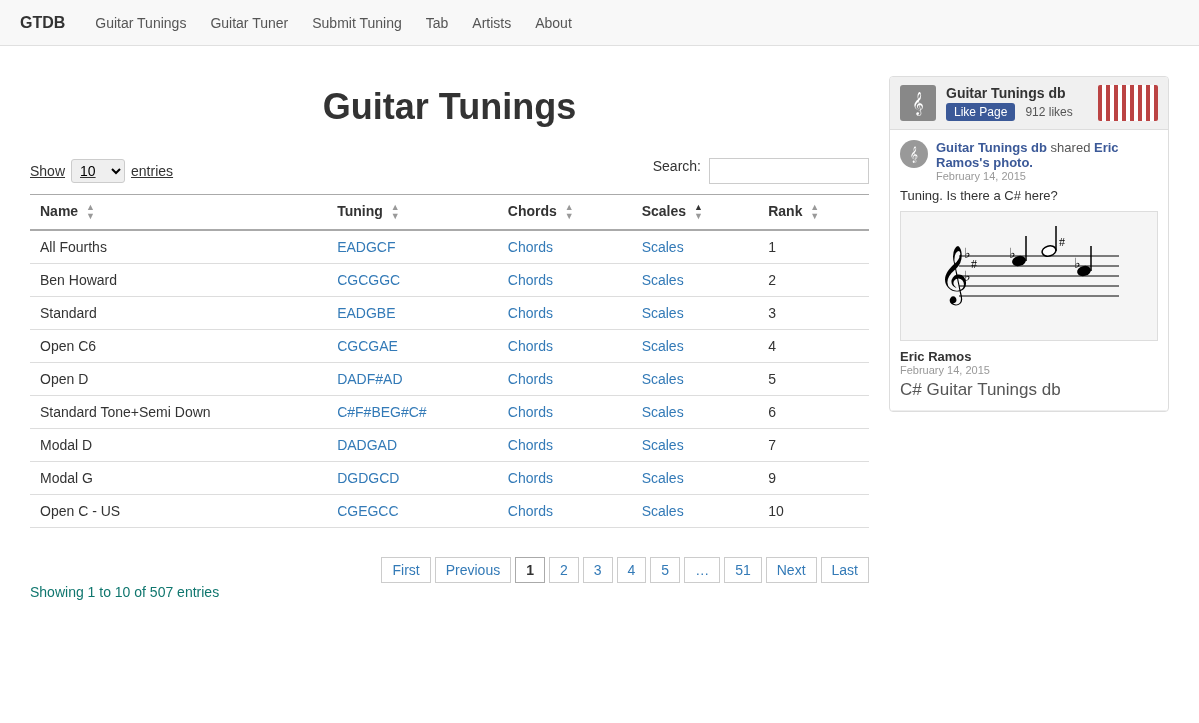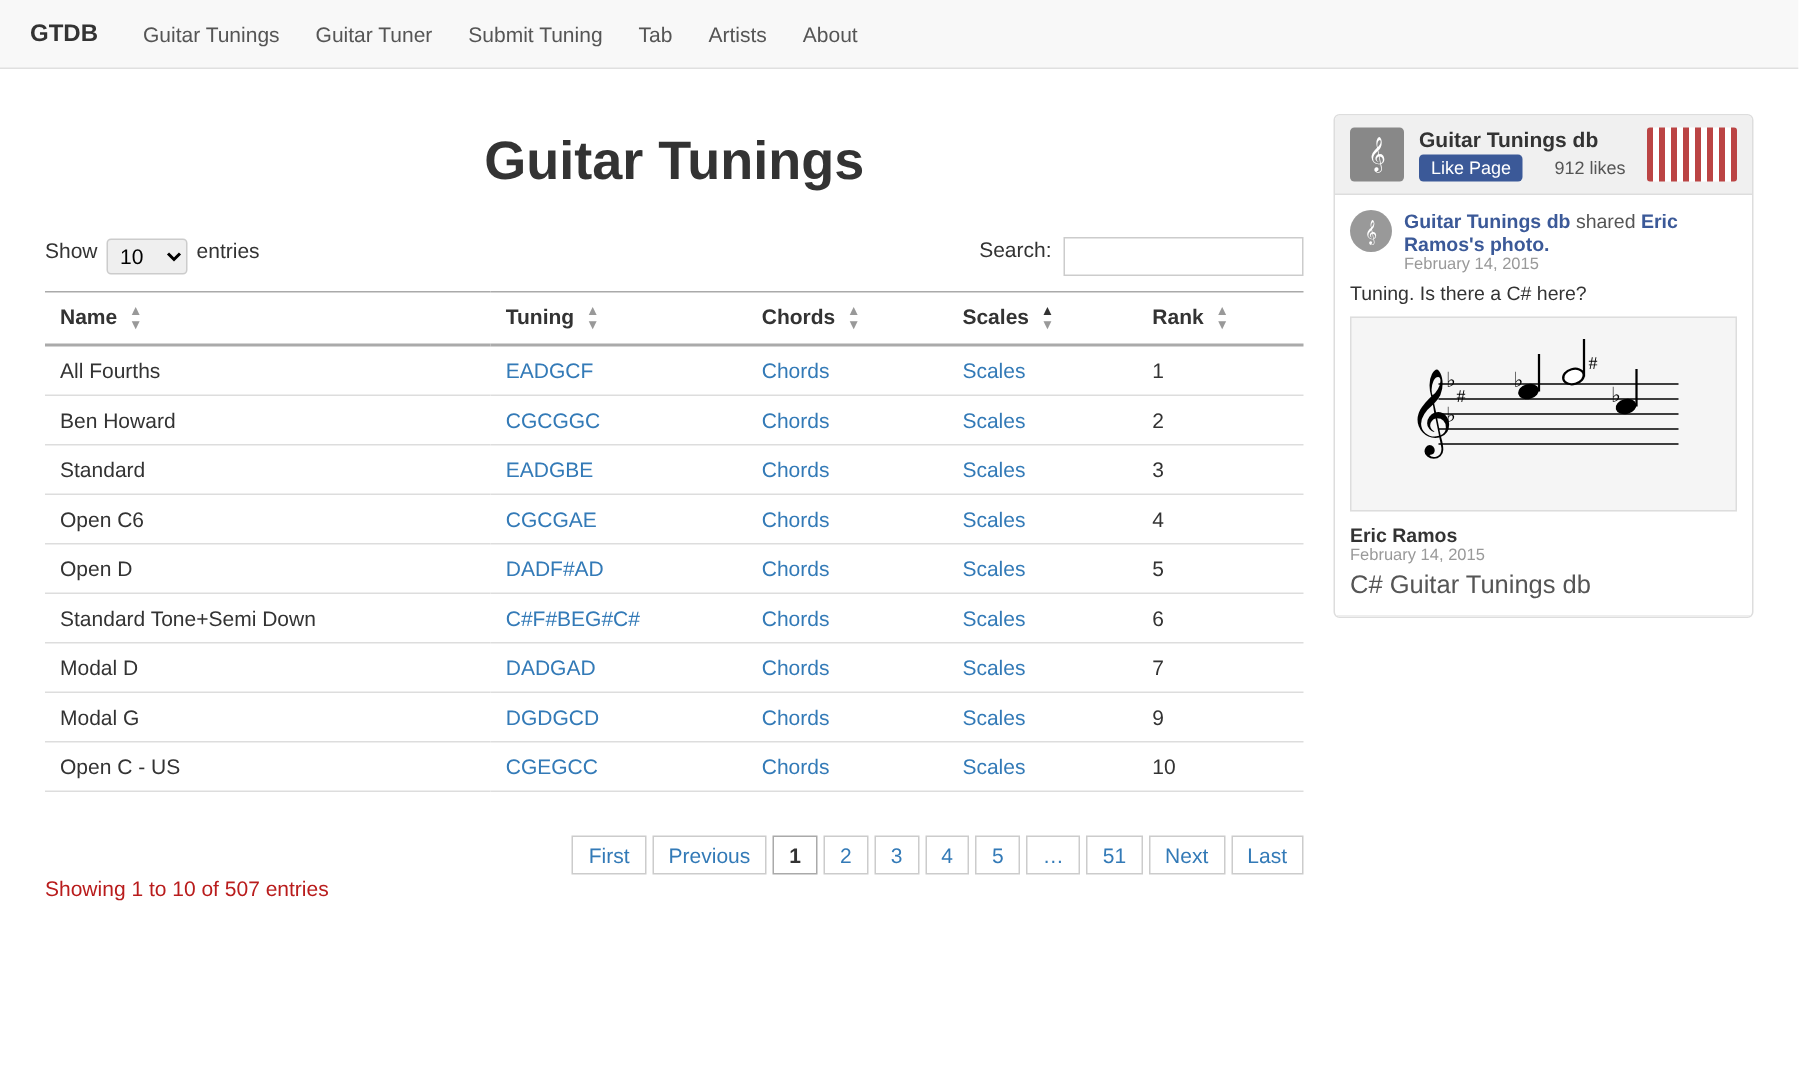--- a/index.html
+++ b/index.html
@@ -54,22 +54,24 @@
 
     
     .table-controls {
       display: flex;
       justify-content: space-between;
       align-items: center;
       margin-bottom: 10px;
     }
     .show-entries {
       display: flex;
+      align-items: center;
       gap: 6px;
       font-size: 14px;
+      text-decoration: underline;
     }
     .show-entries select {
       padding: 2px 4px;
       font-size: 14px;
       border: 1px solid #ccc;
       border-radius: 3px;
     }
     .search-box {
       display: flex;
       align-items: flex-start;
@@ -118,21 +120,21 @@
     .link-blue { color: #337ab7; text-decoration: none; }
 
     
     .pagination-area {
       display: flex;
       justify-content: space-between;
       align-items: center;
       margin-top: 12px;
       font-size: 14px;
     }
-    .pagination-info { color: #b91c1c; margin-top: 44px; }
+    .pagination-info { color: #0f766e; margin-top: 44px; }
     .pagination-buttons {
       display: flex;
       gap: 4px;
       align-items: center;
     }
     .page-btn {
       padding: 4px 10px;
       border: 1px solid #ccc;
       background: #fff;
       cursor: pointer;
@@ -176,21 +178,21 @@
       align-items: center;
       justify-content: center;
       color: white;
       font-size: 20px;
     }
     .fb-header-right { flex: 1; }
     .fb-title { font-weight: bold; font-size: 14px; }
     .fb-like-row {
       display: flex;
       align-items: center;
-      gap: 21px;
+      gap: 10px;
       margin-top: 2px;
     }
     .fb-like-btn {
       background: #3b5998;
       color: white;
       border: none;
       padding: 2px 8px;
       font-size: 12px;
       border-radius: 3px;
       cursor: pointer;

